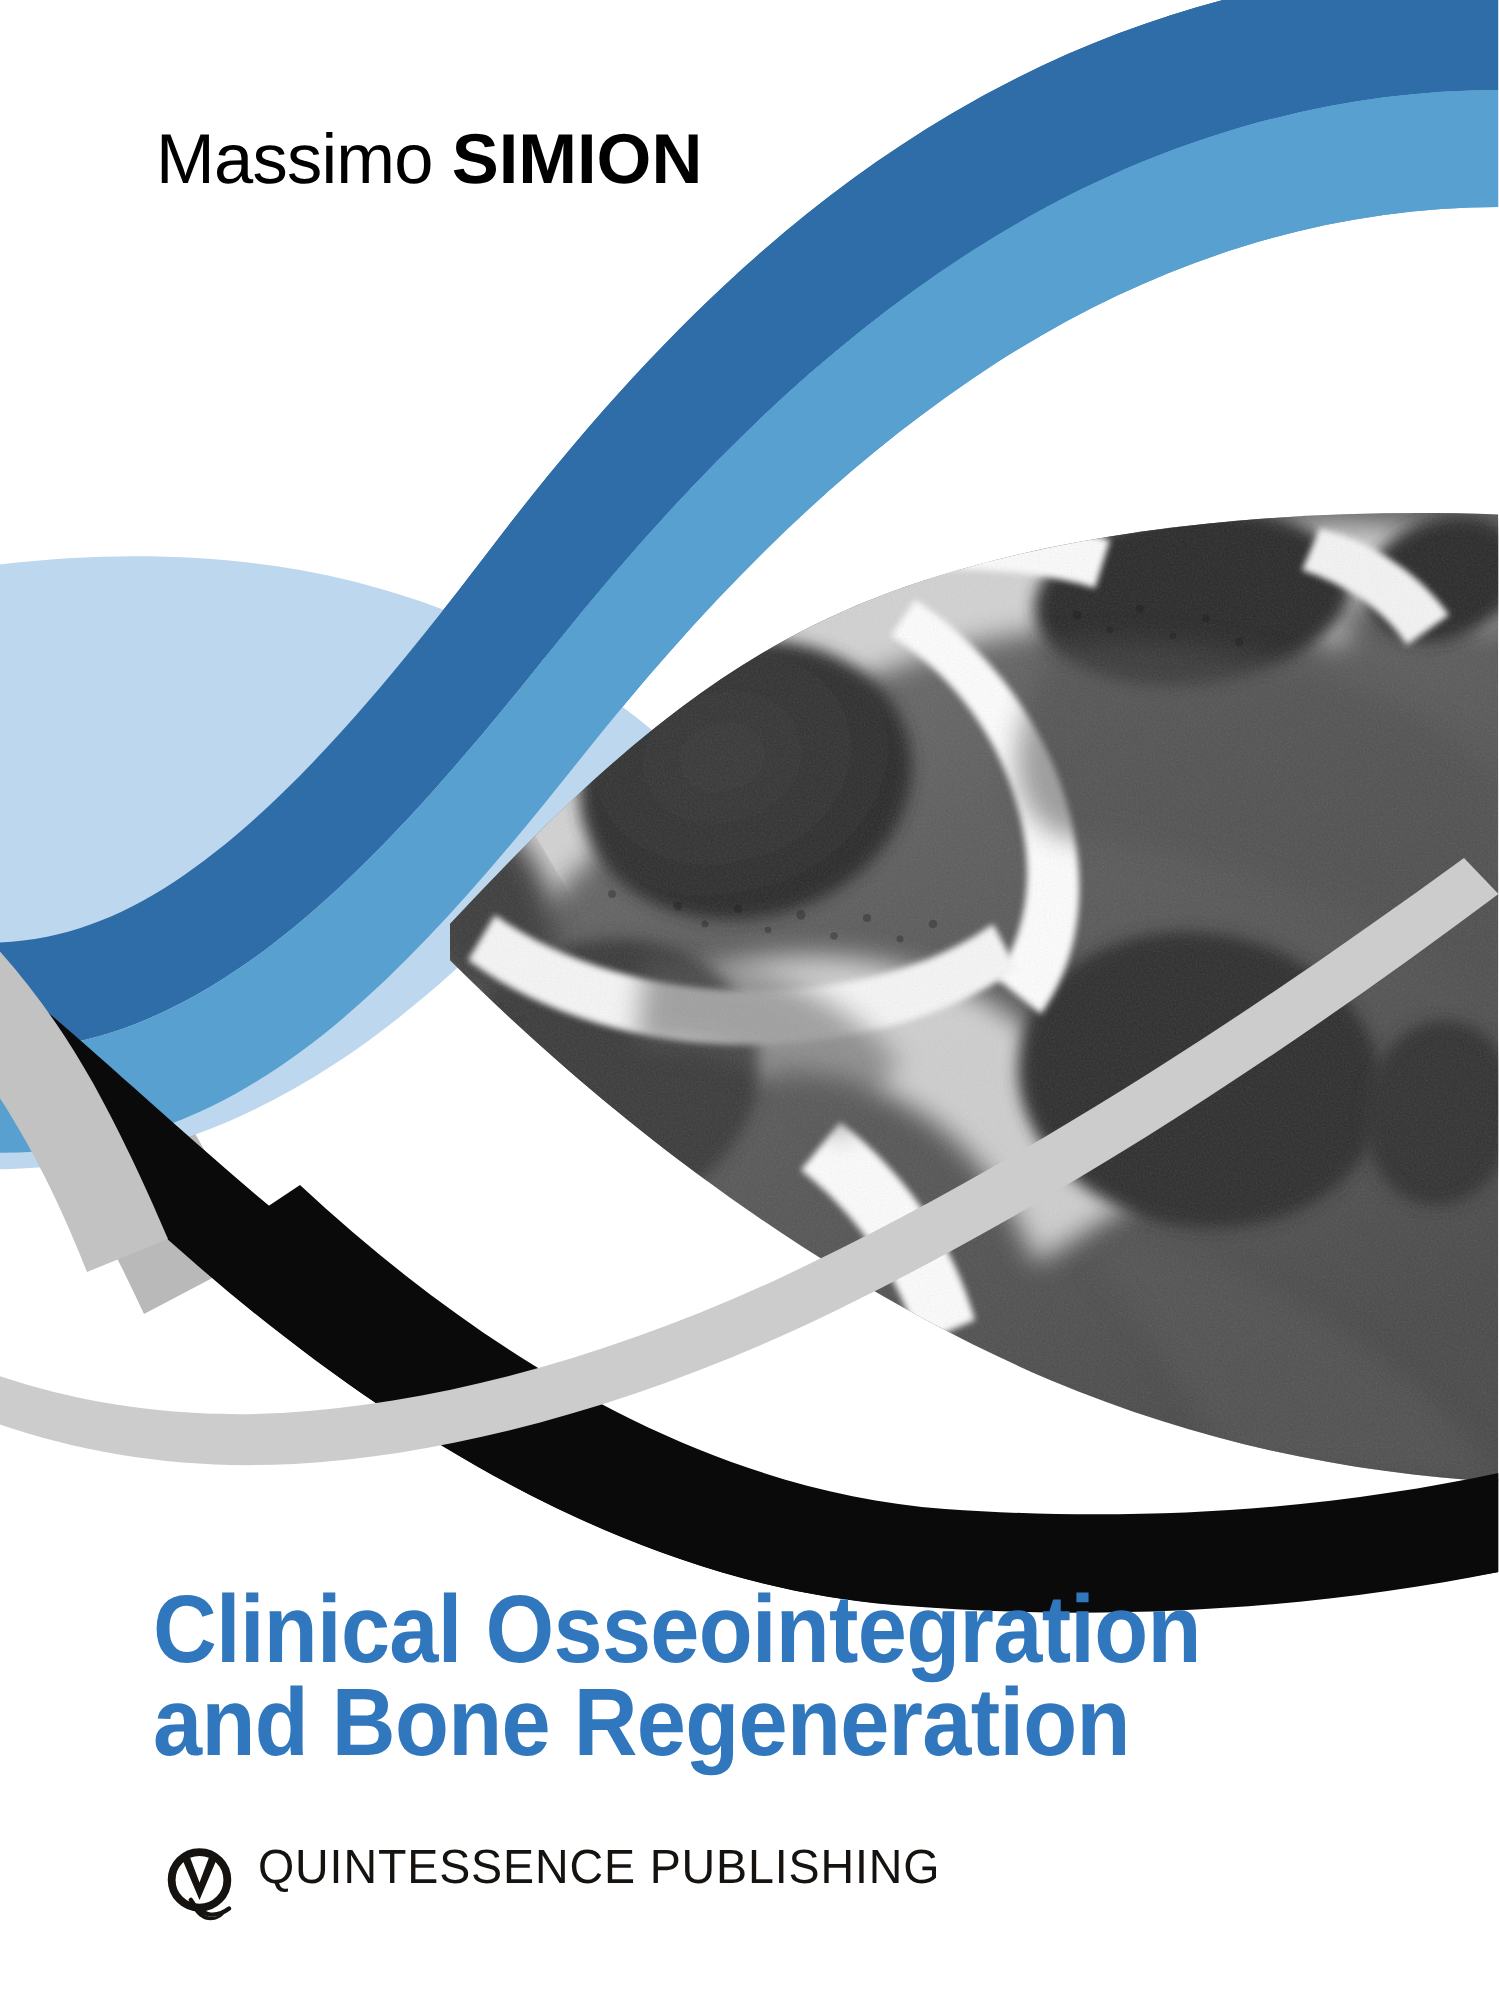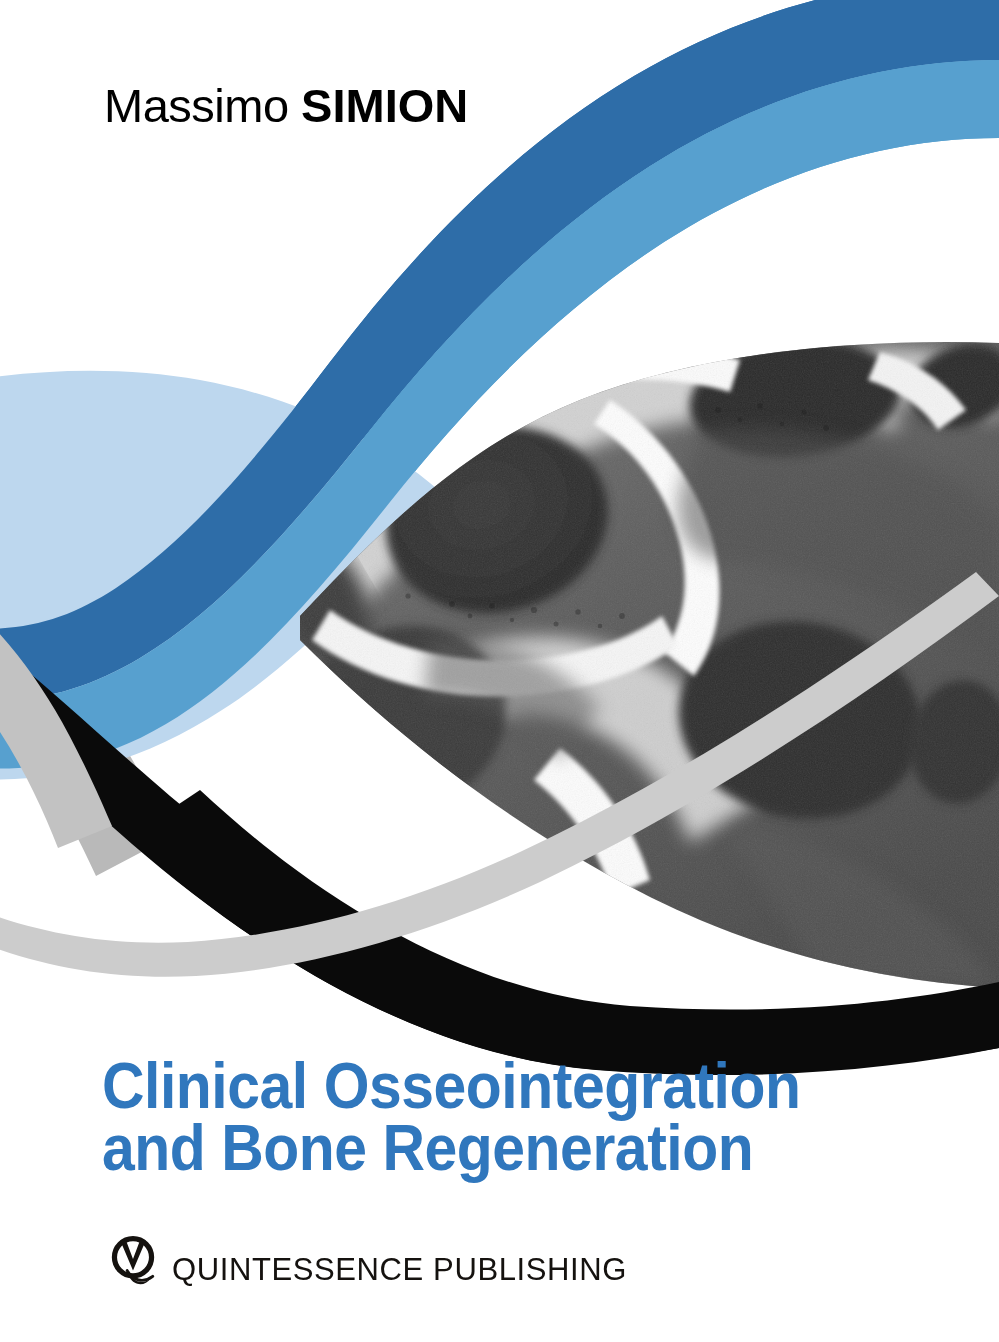--- a/index.html
+++ b/index.html
@@ -64,21 +64,21 @@
     transform: scaleX(0.92);
     transform-origin: left center;
   }
 
   
   .publisher {
     position: absolute;
     left: 104px;
     top: 1226px;
     display: flex;
-    align-items: flex-end;
+    align-items: flex-start;
     height: 62px;
   }
   .publisher-mark {
     width: 58px;
     height: 58px;
     flex: 0 0 58px;
     margin-right: 10px;
   }
   .publisher-name {
     font-family: "Liberation Sans", sans-serif;

